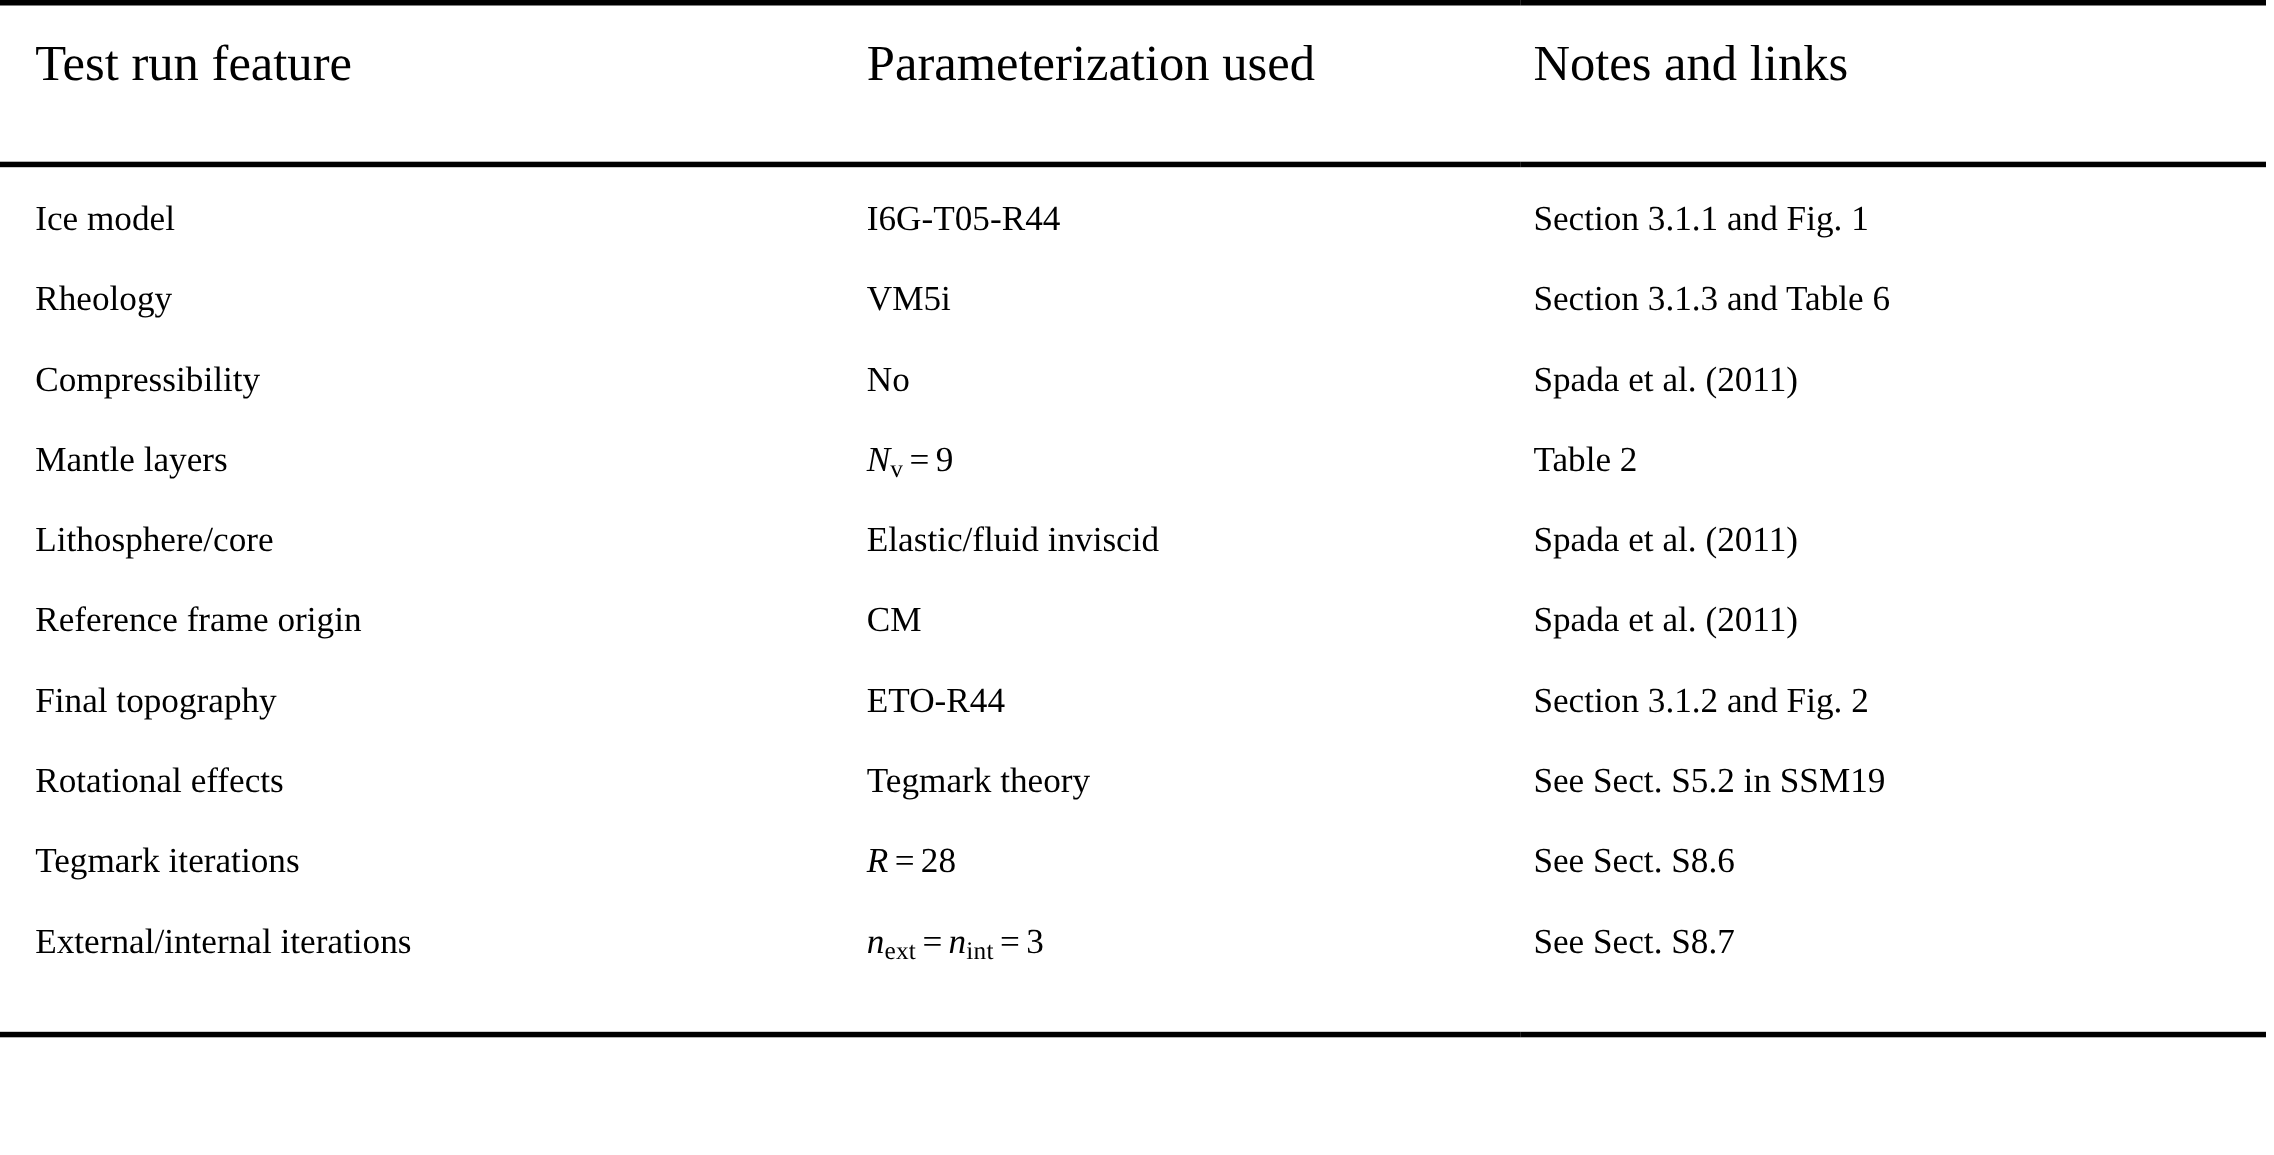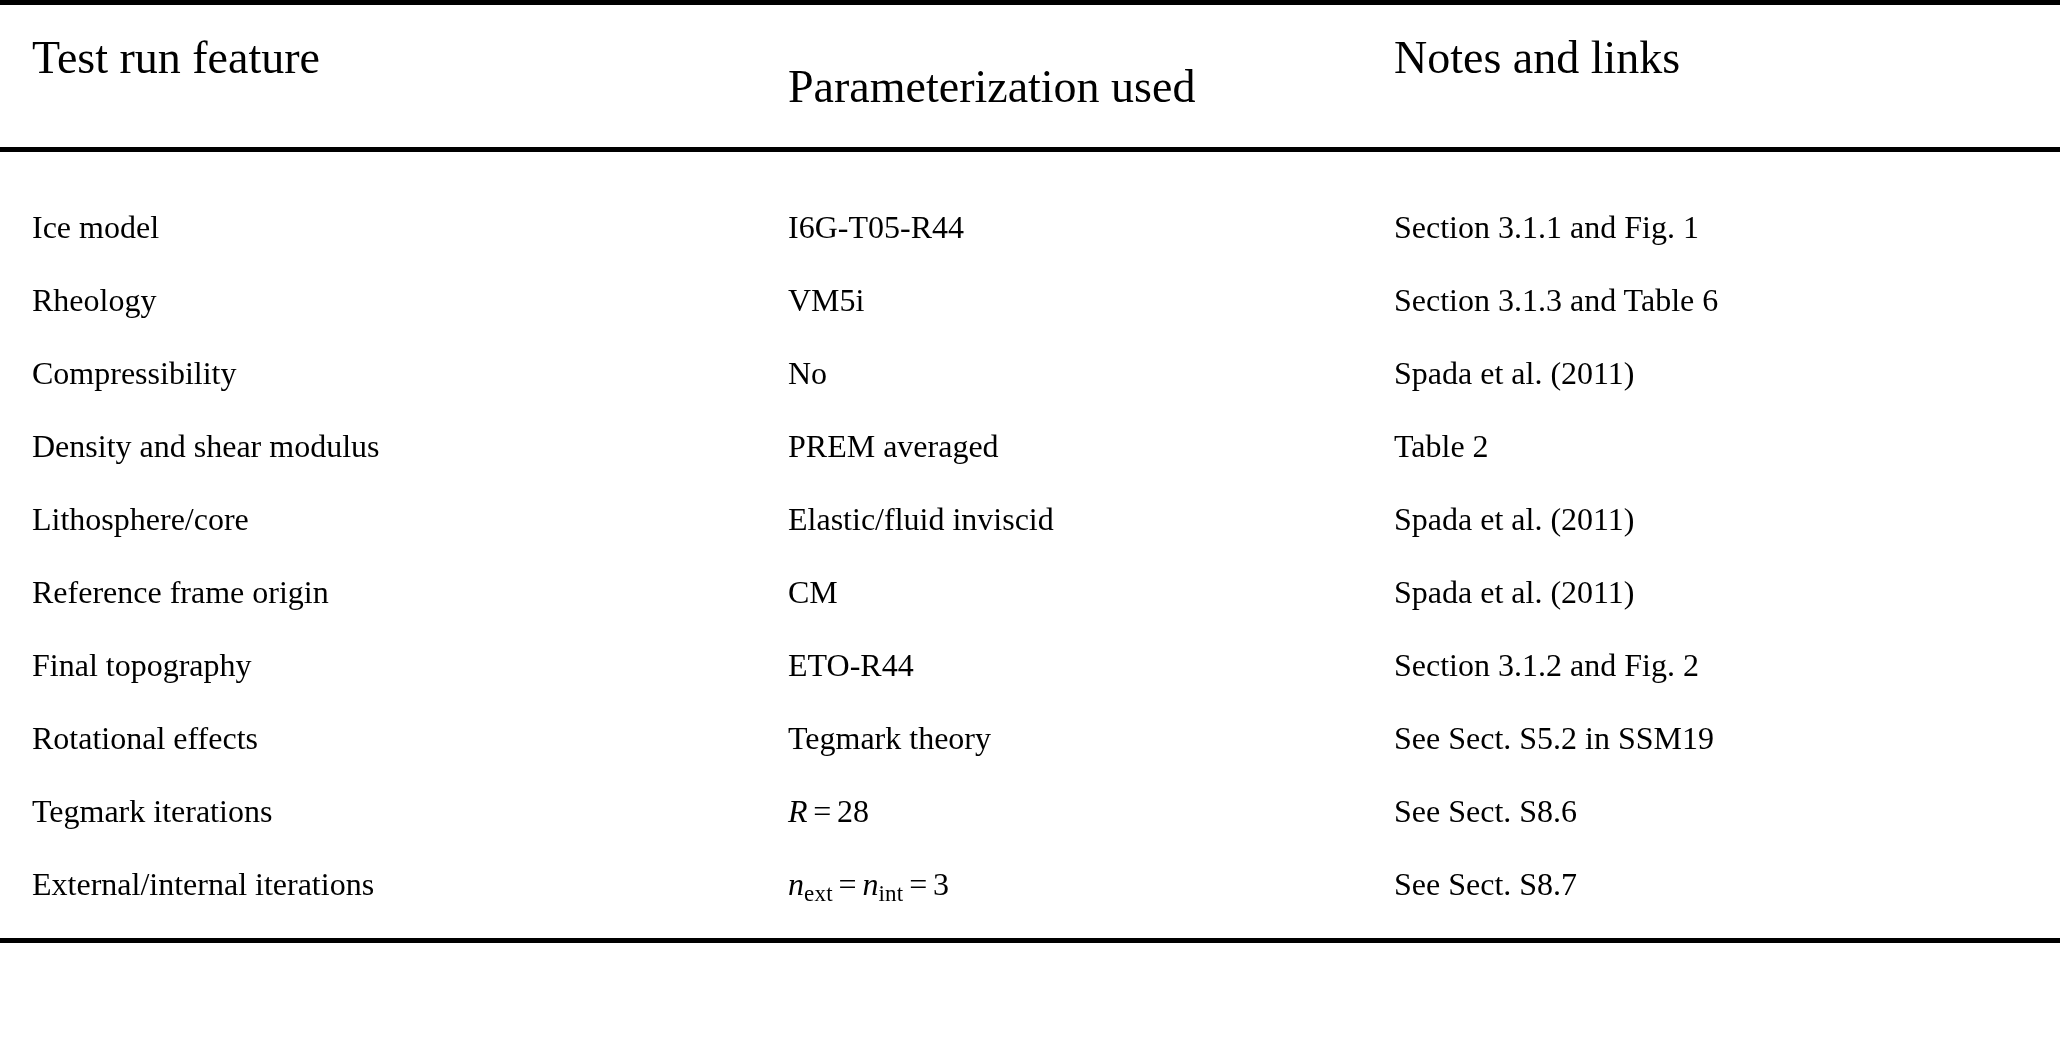--- a/index.html
+++ b/index.html
@@ -66,21 +66,21 @@
   tbody tr:last-child  td { padding-bottom: 26px; }
 
   
   col.c1 { width: 760px; }
   col.c2 { width: 622px; }
   col.c3 { width: 678px; }
 
   .cell-inner { display: block; padding-left: 30px; }
   .c2 .cell-inner, td.col2 .cell-inner, th.col2 .cell-inner { padding-left: 0; }
   td.col1 .cell-inner, th.col1 .cell-inner { padding-left: 32px; }
-  td.col2 .cell-inner, th.col2 .cell-inner { padding-left: 28px; margin-top: 29px; }
+  td.col2 .cell-inner, th.col2 .cell-inner { padding-left: 28px; }
   td.col3 .cell-inner, th.col3 .cell-inner { padding-left: 12px; }
 
   
   .math { font-family: "Liberation Serif", "DejaVu Serif", serif; white-space: nowrap; }
   .mvar { font-style: italic; }
   .msub {
     font-style: normal;
     font-size: 0.72em;
     vertical-align: baseline;
     position: relative;
@@ -144,32 +144,34 @@
             <span class="cell-inner">Compressibility</span>
           </td>
         <td class="col2">
             <span class="cell-inner">No</span>
           </td>
         <td class="col3">
             <span class="cell-inner">Spada et al. (2011)</span>
           </td>
       </tr>
 
-
-      <tr>
-        <td class="col1">
-            <span class="cell-inner">Density and shear modulus</span>
-          </td>
-        <td class="col2">
-            <span class="cell-inner">PREM averaged</span>
-          </td>
+      <tr>
+        <td class="col1">
+            <span class="cell-inner">Mantle layers</span>
+          </td>
+        <td class="col2">
+          <span class="cell-inner math">
+            <span class="mvar">N</span><span class="msub">v</span><span class="mop">=</span><span class="mnum">9</span>
+          </span>
+        </td>
         <td class="col3">
             <span class="cell-inner">Table 2</span>
           </td>
       </tr>
+
 
       <tr>
         <td class="col1">
             <span class="cell-inner">Lithosphere/core</span>
           </td>
         <td class="col2">
             <span class="cell-inner">Elastic/fluid inviscid</span>
           </td>
         <td class="col3">
             <span class="cell-inner">Spada et al. (2011)</span>

